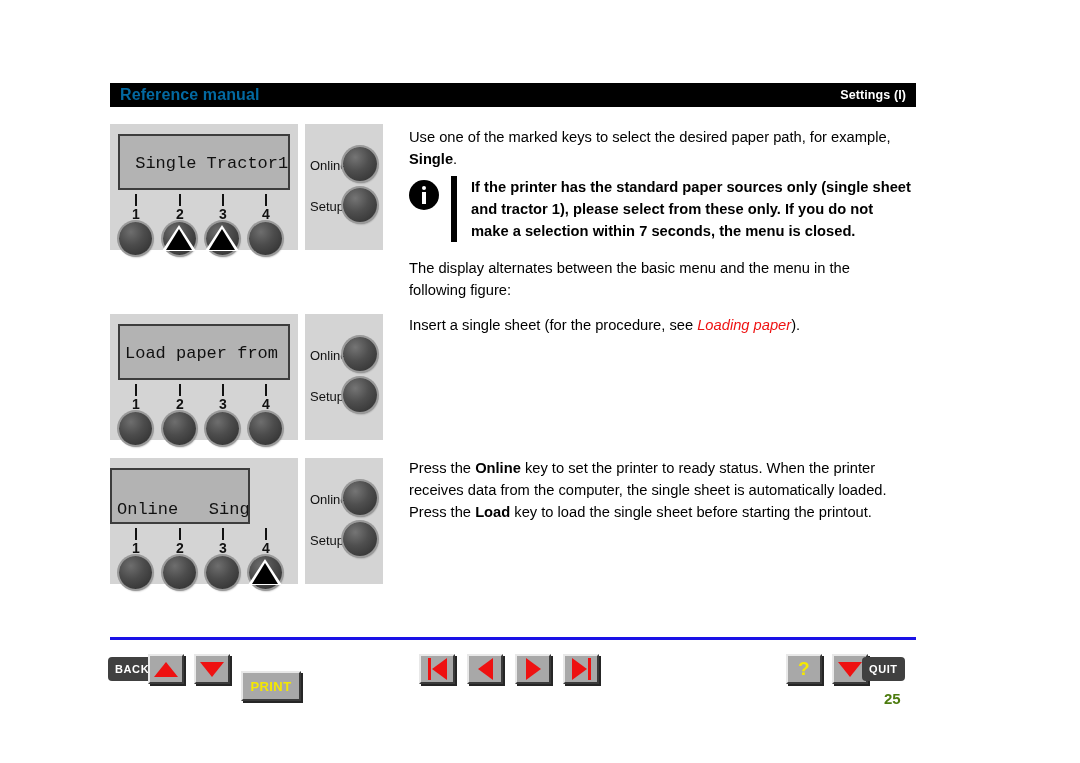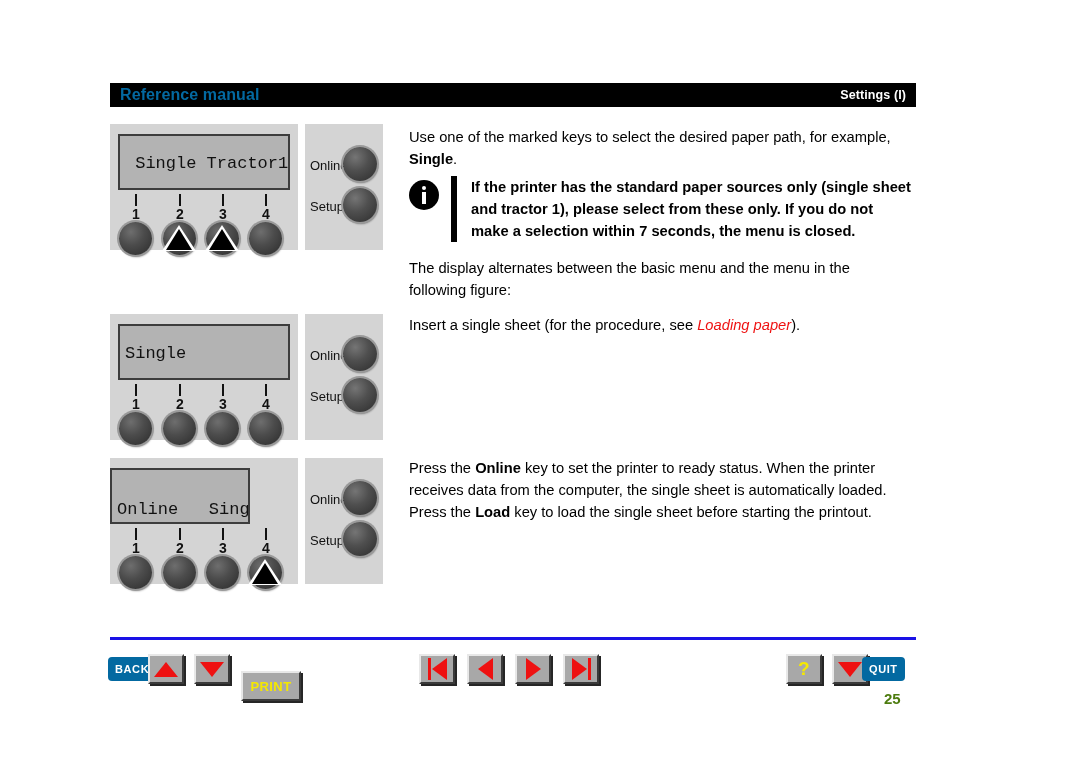--- a/index.html
+++ b/index.html
@@ -250,21 +250,21 @@
   }
   .bar-l { width: 3px; height: 22px; background: #ee1111; margin-right: 1px; }
   .bar-r { width: 3px; height: 22px; background: #ee1111; margin-left: 1px; }
   .navlabel {
     font-size: 13px;
     font-weight: bold;
     letter-spacing: 0.4px;
   }
   .pill {
     position: absolute;
-    background: #0369a1;
+    background: #404040;
     color: #ffffff;
     font-size: 11px;
     font-weight: bold;
     letter-spacing: 0.6px;
     border-radius: 4px;
     display: flex;
     align-items: center;
     justify-content: center;
     height: 24px;
     padding: 0 7px;
@@ -316,20 +316,21 @@
       <div class="side-label" style="left:5px; top:34px;">Online</div>
       <div class="rbtn-lg" style="left:38px; top:23px; width:34px; height:34px;"></div>
       <div class="side-label" style="left:5px; top:75px;">Setup</div>
       <div class="rbtn-lg" style="left:38px; top:64px; width:34px; height:34px;"></div>
     </div>
   </div>
 
   <div class="panel-group" style="left:110px; top:314px;">
     <div class="panel-main" style="width:188px; height:126px;">
       <div class="lcd" style="left:8px; top:10px; width:172px; height:56px; padding:4px 5px 0 5px;">
+        <div class="lcd-line">Load paper from</div>
         <div class="lcd-line">Single</div>
       </div>
 
       <div class="tick" style="left:25px; top:70px; height:12px;"></div>
       <div class="tick" style="left:69px; top:70px; height:12px;"></div>
       <div class="tick" style="left:112px; top:70px; height:12px;"></div>
       <div class="tick" style="left:155px; top:70px; height:12px;"></div>
 
       <div class="btn-num" style="left:19px; top:82px;">1</div>
       <div class="btn-num" style="left:63px; top:82px;">2</div>

